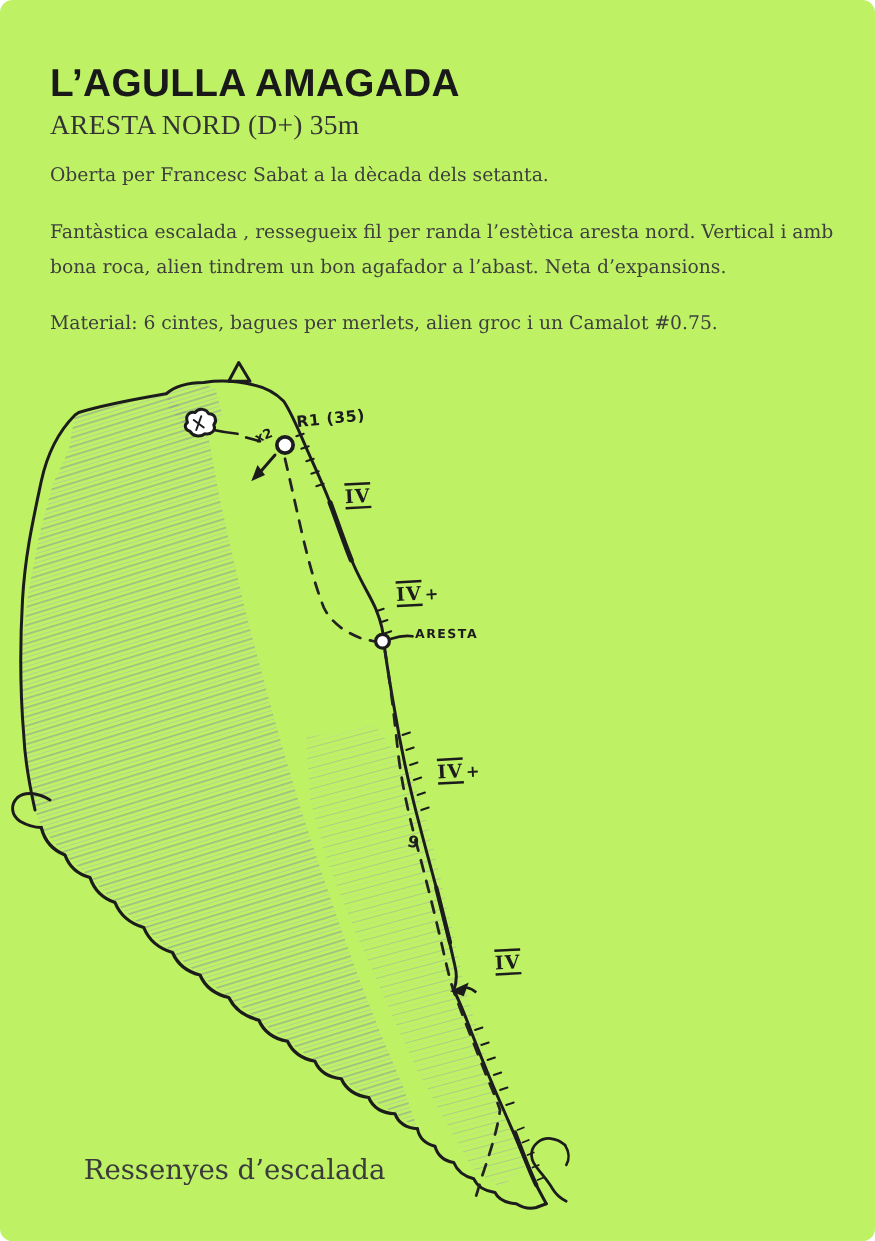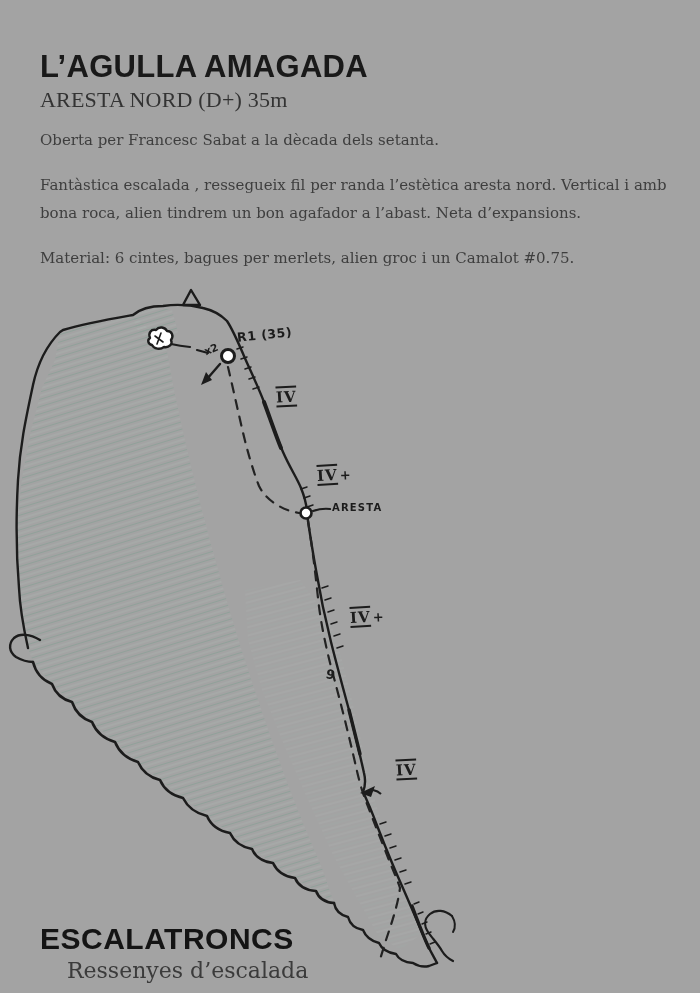--- a/index.html
+++ b/index.html
@@ -1,18 +1,18 @@
 <!DOCTYPE html>
 <html><head>
 <meta charset="utf-8">
 <style>
   html,body{margin:0;padding:0;background:#ffffff;}
   .page{
-    position:relative;width:700px;height:993px;background:#a3a3a3;
-    font-family:"Liberation Sans",sans-serif;overflow:hidden;
+    position:relative;width:700px;height:993px;background:#bef264;
+    font-family:"Liberation Sans",sans-serif;overflow:hidden;border-radius:10px;
   }
   
   .header{position:absolute;left:40px;top:50px;}
   .title{
     font-family:"Liberation Sans",sans-serif;font-weight:700;
     font-size:31px;letter-spacing:.3px;color:#191919;line-height:1.1;
   }
   .subtitle{
     font-family:Liberation Serif, serif;font-weight:400;
     font-size:22px;color:#333333;margin-top:3px;letter-spacing:.2px;
@@ -179,17 +179,16 @@
     <span class="hand lbl-merlet">ARESTA</span>
     <span class="hand lbl-piton">9</span>
 
     <span class="hand grade g1"><span class="num">IV</span><span class="plus"></span></span>
     <span class="hand grade g2"><span class="num">IV</span><span class="plus">+</span></span>
     <span class="hand grade g3"><span class="num">IV</span><span class="plus">+</span></span>
     <span class="hand grade g4"><span class="num">IV</span><span class="plus"></span></span>
   </div>
 
   <div class="footer">
-    <div class="brand">ESCALATRONCS</div>
     <div class="tagline">Ressenyes d’escalada</div>
   </div>
 
 </div>
 
 </body></html>

